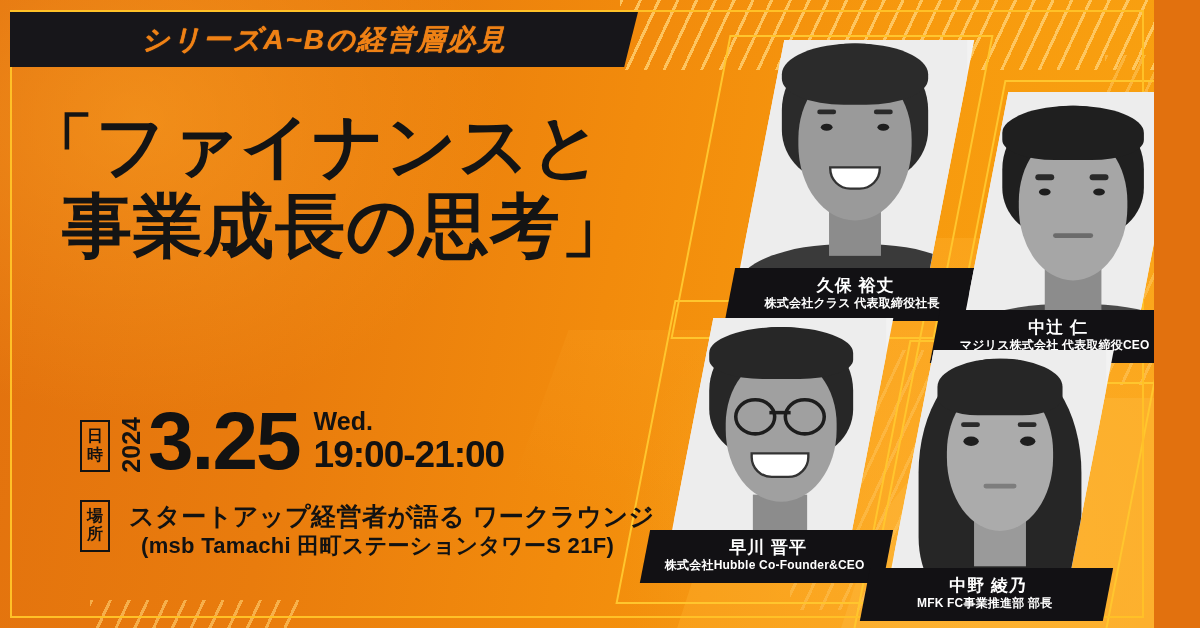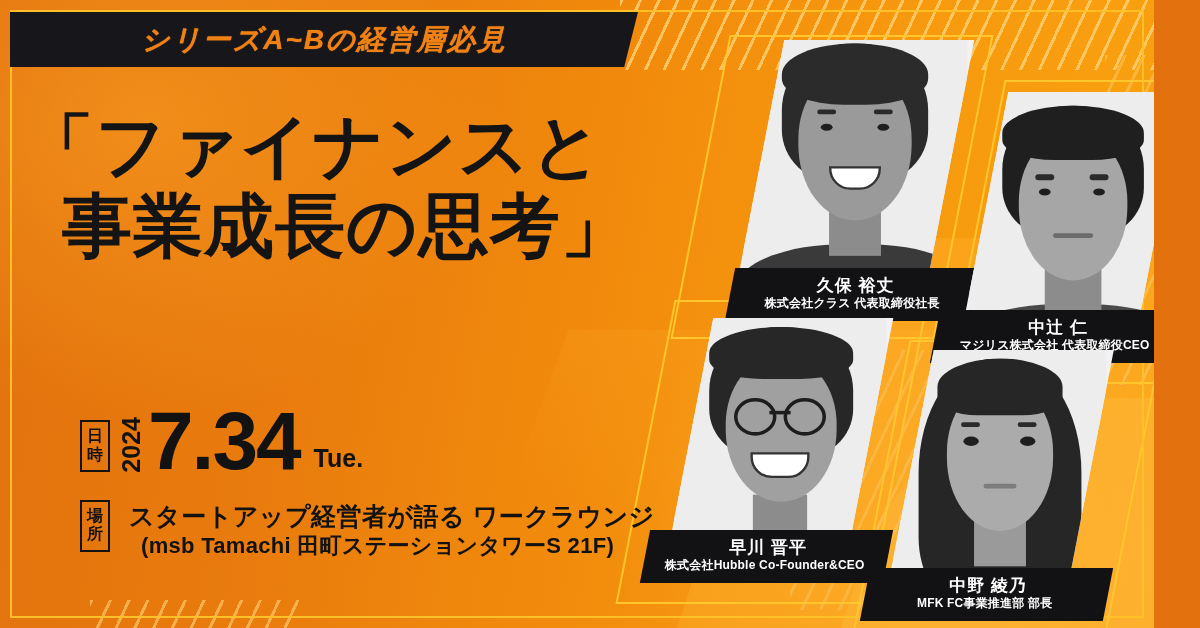--- a/index.html
+++ b/index.html
@@ -209,23 +209,24 @@
     <div class="head-main head-l1">「ファイナンスと</div>
     <div class="head-main head-l2">事業成長の思考」</div>
   </div>
 
   <div class="date-row">
     <div class="jp-box">
       <div>日</div>
       <div>時</div>
     </div>
     <div class="year">2024</div>
-    <div class="bigdate">7.34</div>
+    <div class="bigdate">3.25</div>
     <div class="time-col">
-      <div class="dow">Tue.</div>
+      <div class="dow">Wed.</div>
+      <div class="times">19:00-21:00</div>
     </div>
   </div>
 
   <div class="venue-row">
     <div class="jp-box">
       <div>場</div>
       <div>所</div>
     </div>
     <div class="venue-text">
       <div class="venue-l1">スタートアップ経営者が語る ワークラウンジ</div>

